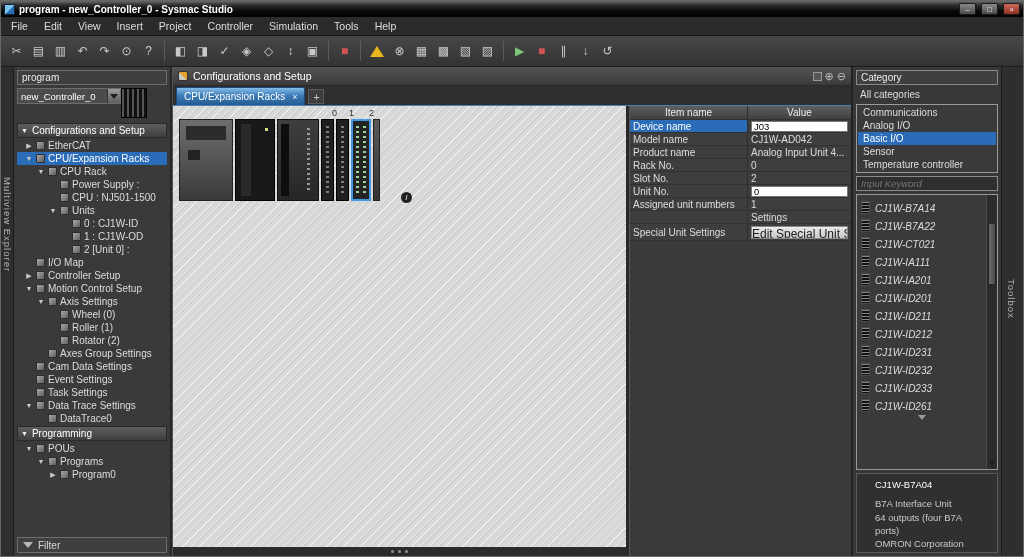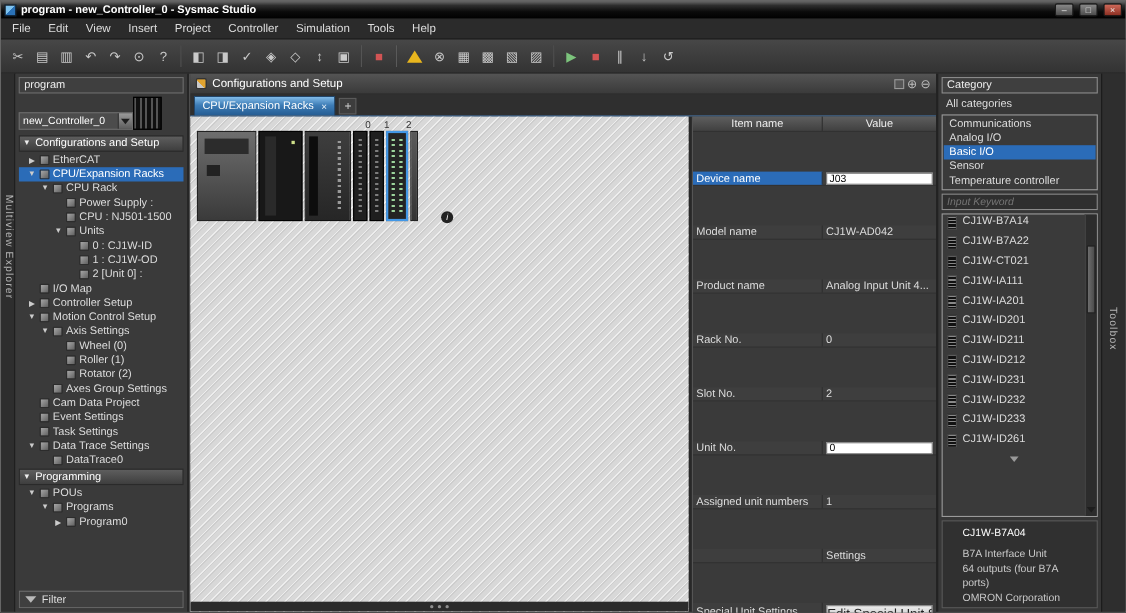--- a/index.html
+++ b/index.html
@@ -42,21 +42,21 @@
   .strip.right { width:22px; border-left:1px solid #1b1b1b; }
   .vtext { writing-mode:vertical-rl; letter-spacing:1px; white-space:nowrap; }
   .strip.left .vtext { margin:110px 0 0 1px; }
   .strip.right .vtext { margin:212px 0 0 4px; }
 
   
   .explorer { width:158px; flex:none; background:#3a3a3a; border-right:2px solid #262626;
     display:flex; flex-direction:column; padding:3px; font-size:10px; color:#ddd; }
   .proj-header { flex:none; height:15px; border:1px solid #6d6d6d; background:#3f3f3f;
     display:flex; align-items:center; padding:0 4px; color:#eee; margin-bottom:3px; }
-  .ctrl-row { flex:none; display:flex; gap:0; margin-bottom:4px; align-items:flex-end; }
+  .ctrl-row { flex:none; display:flex; gap:0; margin-bottom:4px; align-items:flex-start; }
   .ctrl-select { width:104px; height:16px; display:flex; align-items:center; background:#4c4c4c;
     border:1px solid #6d6d6d; color:#fff; font-size:9.5px; }
   .ctrl-select .lbl { flex:1; padding:0 3px; white-space:nowrap; overflow:hidden; }
   .ctrl-select .dd { width:13px; height:100%; flex:none; display:flex; align-items:center;
     justify-content:center; background:linear-gradient(#9a9a9a,#5d5d5d); border-left:1px solid #333; }
   .tri-down { width:0; height:0; border-left:4px solid transparent; border-right:4px solid transparent;
     border-top:5px solid #1d1d1d; }
   .ctrl-thumb { width:26px; height:30px; background:#101010 repeating-linear-gradient(90deg,#555 0 2px,#101010 2px 5px);
     border:1px solid #000; }
   .tree { flex:1; display:flex; flex-direction:column; min-height:0; overflow:hidden; }
@@ -122,21 +122,21 @@
     background:#222; color:#fff; font-size:8px; font-style:italic; display:flex; align-items:center;
     justify-content:center; }
   .hscroll { position:absolute; left:0; right:0; bottom:0; height:9px; background:#2b2b2b;
     display:flex; align-items:center; justify-content:center; gap:4px; }
   .hscroll i { width:3px; height:3px; border-radius:50%; background:#8f8f8f; }
 
   .vsplit { width:3px; flex:none; background:#282828; }
 
   
   .props { width:222px; flex:none; background:#3a3a3a; display:flex; flex-direction:column;
-    border-left:1px solid #555; font-size:10px; color:#ddd;gap:36px; }
+    border-left:1px solid #555; font-size:10px; color:#ddd; }
   .prow { flex:none; height:13px; display:flex; align-items:stretch; border-bottom:1px solid #313131;
     background:#3e3e3e; }
   .prow.hdr { height:14px; background:linear-gradient(#5e5e5e,#404040); color:#eee; }
   .prow.hdr .pc { justify-content:center; }
   .pc { display:flex; align-items:center; padding:0 3px; overflow:hidden; white-space:nowrap; }
   .pc.item { width:118px; flex:none; border-right:1px solid #2e2e2e; }
   .pc.val { flex:1; }
   .pc.item.sel { background:#2b6cb8; color:#fff; }
   .pin { width:100%; height:11px; background:#fff; color:#000; border:1px solid #777;
     font-size:9.5px; font-family:"Liberation Sans",sans-serif; padding:0 2px; }
@@ -153,21 +153,21 @@
     display:flex; align-items:center; padding:0 4px; color:#eee; }
   .allcat { flex:none; height:13px; display:flex; align-items:center; padding-left:4px; }
   .cat-list { flex:none; border:1px solid #9a9a9a; background:#3a3a3a; padding:1px;
     display:flex; flex-direction:column; }
   .cat-item { height:13px; display:flex; align-items:center; padding-left:5px; }
   .cat-item.selected { background:#2b6cb8; color:#fff; }
   .kw-input { flex:none; height:15px; background:#2f2f2f; border:1px solid #8a8a8a; color:#b9b9b9;
     font-style:italic; font-size:9.5px; padding:0 4px; font-family:"Liberation Sans",sans-serif; }
   .unit-box { flex:1; border:1px solid #9a9a9a; background:#3a3a3a; display:flex; min-height:0; }
   .unit-list { flex:1; display:flex; flex-direction:column; padding:1px; overflow:hidden; }
-  .unit-item { flex:none; height:18px; display:flex; align-items:flex-start; gap:5px; padding-left:3px; }
+  .unit-item { flex:none; height:18px; display:flex; align-items:flex-end; gap:5px; padding-left:3px;font-style:italic; }
   .unit-ic { width:9px; height:13px; flex:none; background:#111
     repeating-linear-gradient(180deg,#888 0 1px,transparent 1px 3px); border:1px solid #4a4a4a; }
   .unit-more { flex:none; height:10px; display:flex; align-items:center; justify-content:center; }
   .unit-more .tri-down { border-top-color:#9a9a9a; }
   .vscroll { width:11px; flex:none; background:#2c2c2c; border-left:1px solid #4a4a4a;
     display:flex; flex-direction:column; }
   .vthumb { margin:28px 1px 0; height:62px; background:linear-gradient(90deg,#6e6e6e,#4a4a4a);
     border:1px solid #222; border-radius:1px; }
   .vdown { margin-top:auto; height:11px; display:flex; align-items:center; justify-content:center; }
   .detail-box { flex:none; height:80px; border:1px solid #5a5a5a; background:#303030; padding:4px 18px;
@@ -336,21 +336,21 @@
             <span class="tlabel">Rotator (2)</span>
           </div>
         <div class="titem d2">
             <span class="arr"></span>
             <span class="nico"></span>
             <span class="tlabel">Axes Group Settings</span>
           </div>
         <div class="titem d1">
             <span class="arr"></span>
             <span class="nico"></span>
-            <span class="tlabel">Cam Data Project</span>
+            <span class="tlabel">Cam Data Settings</span>
           </div>
         <div class="titem d1">
             <span class="arr"></span>
             <span class="nico"></span>
             <span class="tlabel">Event Settings</span>
           </div>
         <div class="titem d1">
             <span class="arr"></span>
             <span class="nico"></span>
             <span class="tlabel">Task Settings</span>

